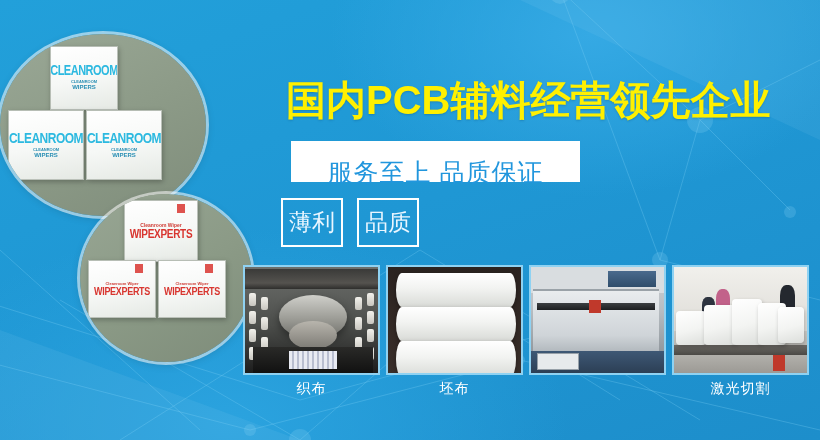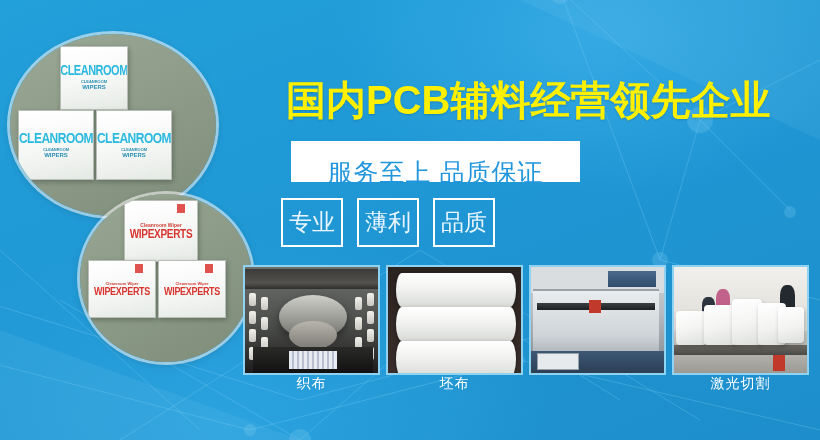--- a/index.html
+++ b/index.html
@@ -33,21 +33,21 @@
   .bg-net svg { display:block; width:100%; height:100%; }
 
   
   .circle {
     position: absolute;
     border-radius: 50%;
     overflow: hidden;
     box-shadow: 0 0 0 3px rgba(255,255,255,0.55), 0 2px 10px rgba(0,0,0,0.18);
   }
   .circle-top {
-    left: 10px; top: 34px;
+    left: 0; top: 34px;
     width: 206px; height: 182px;
     background: linear-gradient(155deg,#9aa896 0%, #8d9b88 48%, #7f8d7b 100%);
   }
   .circle-bottom {
     left: 80px; top: 194px;
     width: 172px; height: 168px;
     background: linear-gradient(150deg,#98a694 0%, #8b9a86 52%, #7e8c7a 100%);
   }
 
   
@@ -146,21 +146,21 @@
   .photo-cell { width: 137px; }
   .photo {
     position: relative;
     width: 137px; height: 110px;
     border: 2px solid #8fd2f2;
     box-sizing: border-box;
     overflow: hidden;
     background: #2a2a2a;
   }
   .caption {
-    margin-top: 0;
+    margin-top: 5px;
     text-align: center;
     font-size: 14px;
     color: #ffffff;
     letter-spacing: 1px;
     white-space: nowrap;
   }
 
   
   .p1 { background: linear-gradient(180deg,#6d6f6c 0%, #4c4e4b 55%, #1d1d1d 100%); }
   .p1 .drum {
@@ -329,23 +329,20 @@
   </div>
 
   <div class="headline">国内PCB辅料经营领先企业</div>
 
   <div class="subbar">
     <span>服务至上 品质保证</span>
   </div>
 
   <div class="keywords">
     <div class="kw">
-      <span>专业</span>
-    </div>
-    <div class="kw">
       <span>薄利</span>
     </div>
     <div class="kw">
       <span>品质</span>
     </div>
   </div>
 
   <div class="photos">
 
     <div class="photo-cell">

